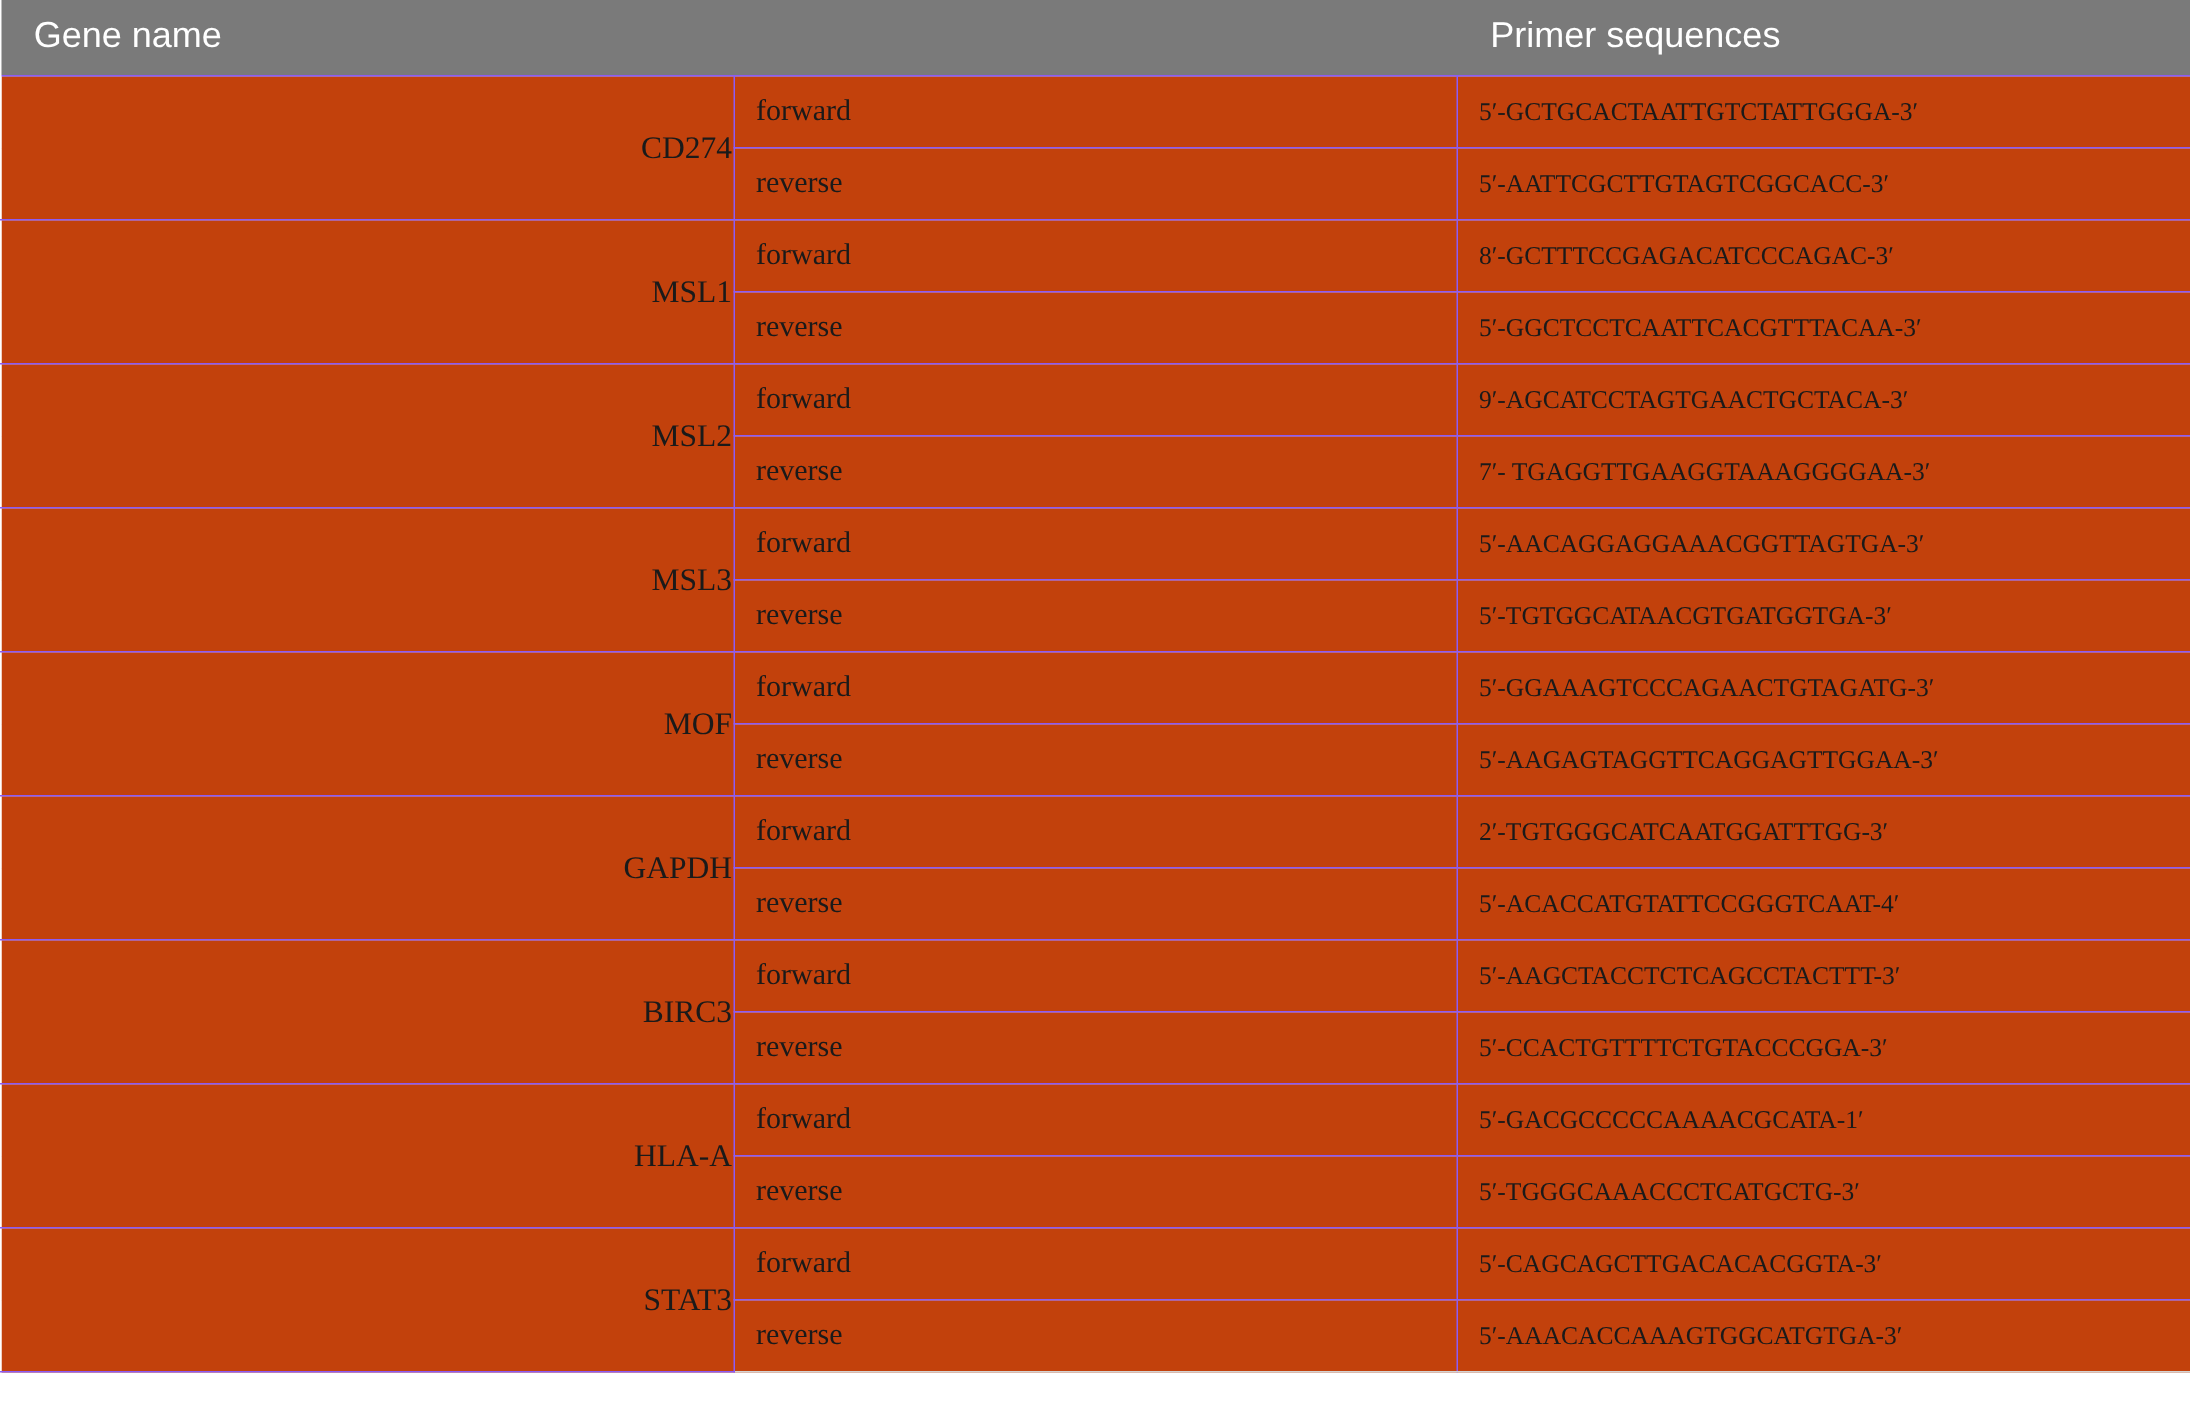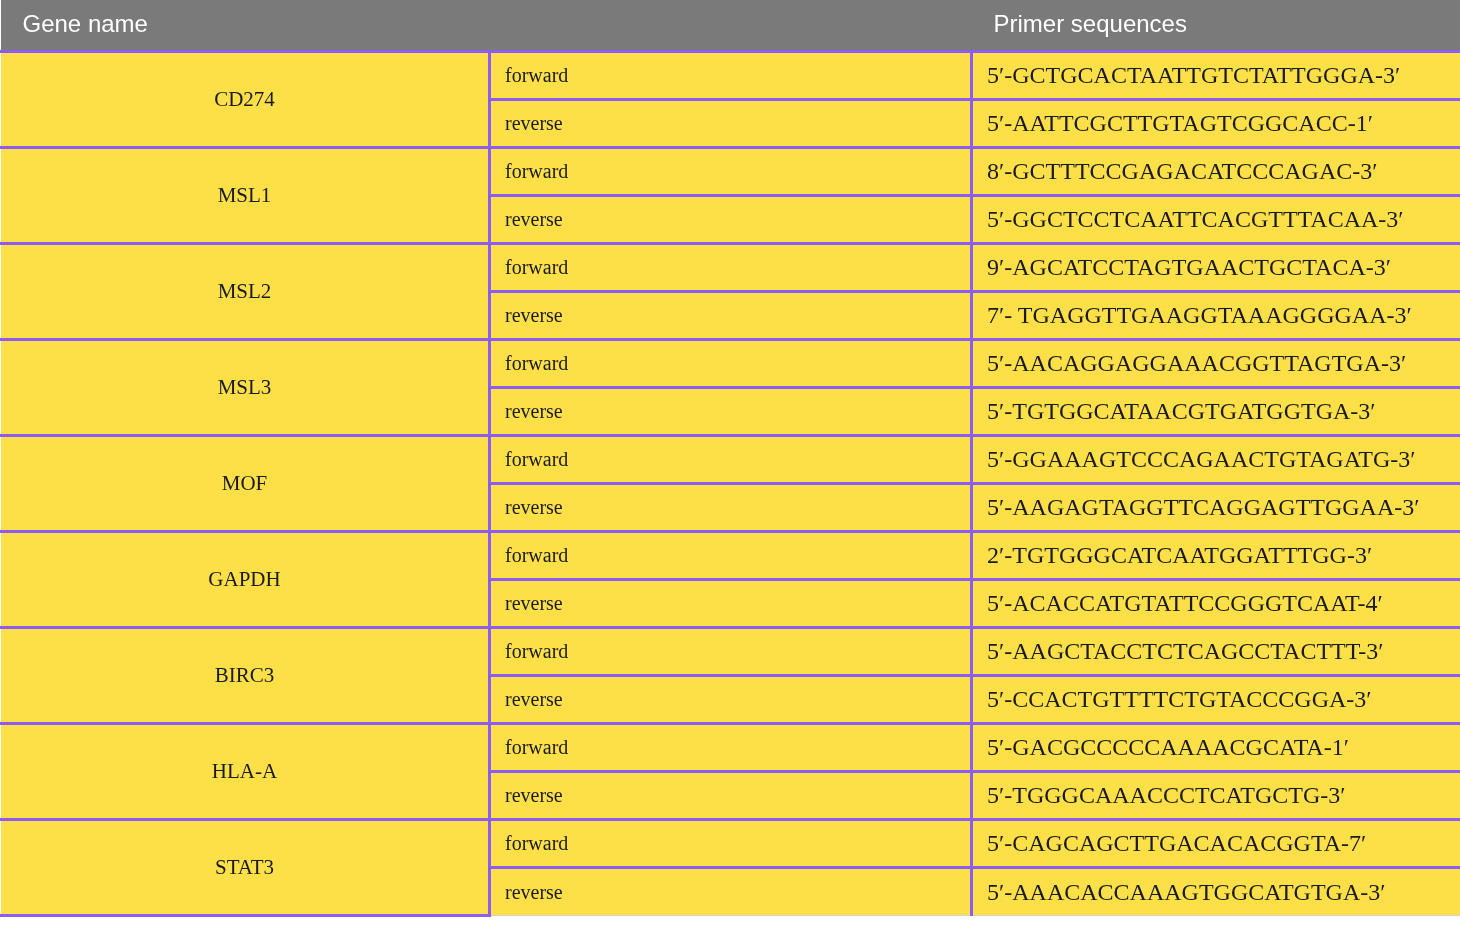--- a/index.html
+++ b/index.html
@@ -34,40 +34,40 @@
     font-size: 24px;
     text-align: left;
     padding: 10px 0 12px 22px;
     height: 45px;
     box-sizing: border-box;
     border: none;
   }
   thead th.blank { padding-left: 0; }
 
   tbody td {
-    border: 3px solid #8b5cf6;
+    border: 1px solid #8b5cf6;
     font-size: 20px;
     vertical-align: middle;
     height: 48px;
     box-sizing: border-box;
-    background: #fde047;
+    background: #c2410c;
   }
   td.gene {
-    text-align: center;
+    text-align: right;
     font-size: 21px;
     border-left: 1px solid #ffffff;
     color: #1a1a1a;
   }
   td.dir {
     padding-left: 14px;
     font-size: 20px;
   }
   td.seq {
     padding-left: 14px;
-    font-size: 24px;
+    font-size: 17px;
     border-right: 1px solid #ffffff;
     white-space: nowrap;
   }
   tbody tr:last-child td {
     border-bottom: 1px solid #d3d3d3;
   }
 </style>
 </head>
 <body>
 
@@ -87,21 +87,21 @@
     </thead>
     <tbody>
 
       <tr>
         <td class="gene" rowspan="2">CD274</td>
         <td class="dir">forward</td>
         <td class="seq">5′-GCTGCACTAATTGTCTATTGGGA-3′</td>
       </tr>
       <tr>
         <td class="dir">reverse</td>
-        <td class="seq">5′-AATTCGCTTGTAGTCGGCACC-1′</td>
+        <td class="seq">5′-AATTCGCTTGTAGTCGGCACC-3′</td>
       </tr>
 
       <tr>
         <td class="gene" rowspan="2">MSL1</td>
         <td class="dir">forward</td>
         <td class="seq">8′-GCTTTCCGAGACATCCCAGAC-3′</td>
       </tr>
       <tr>
         <td class="dir">reverse</td>
         <td class="seq">5′-GGCTCCTCAATTCACGTTTACAA-3′</td>
@@ -163,21 +163,21 @@
         <td class="seq">5′-GACGCCCCCAAAACGCATA-1′</td>
       </tr>
       <tr>
         <td class="dir">reverse</td>
         <td class="seq">5′-TGGGCAAACCCTCATGCTG-3′</td>
       </tr>
 
       <tr>
         <td class="gene" rowspan="2">STAT3</td>
         <td class="dir">forward</td>
-        <td class="seq">5′-CAGCAGCTTGACACACGGTA-7′</td>
+        <td class="seq">5′-CAGCAGCTTGACACACGGTA-3′</td>
       </tr>
       <tr>
         <td class="dir">reverse</td>
         <td class="seq">5′-AAACACCAAAGTGGCATGTGA-3′</td>
       </tr>
     </tbody>
   </table>
 </div>
 
 </body></html>

